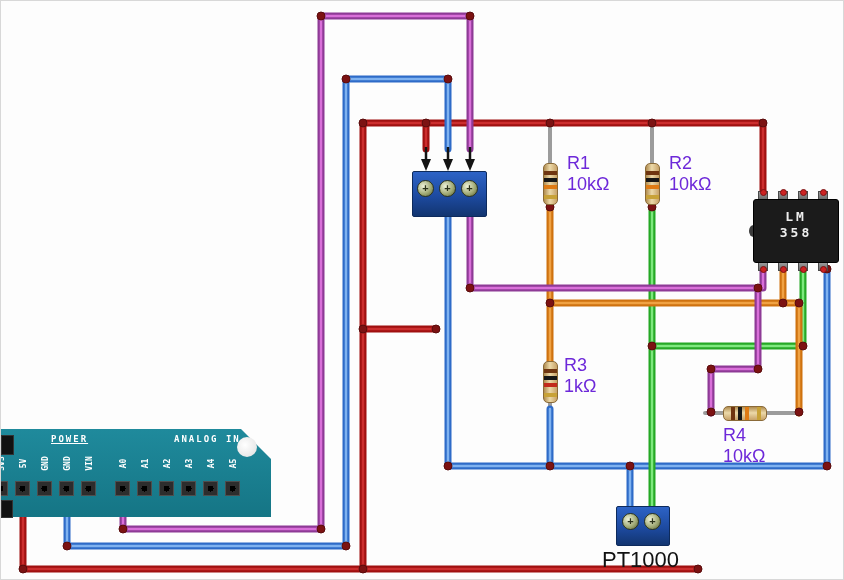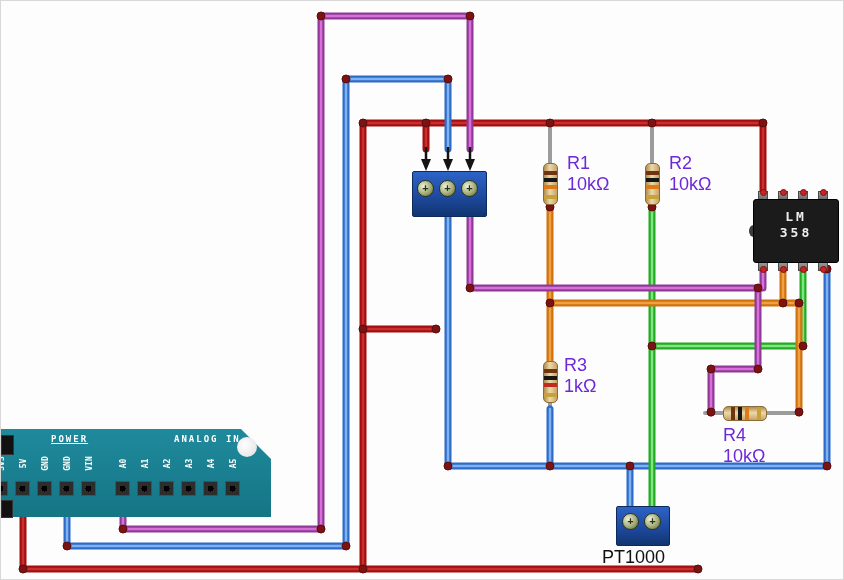--- a/index.html
+++ b/index.html
@@ -59,21 +59,21 @@
     font-family:"DejaVu Sans Mono",monospace;font-size:13px;font-weight:bold;
     letter-spacing:3px;text-align:center;line-height:16px;padding-top:9px;box-sizing:border-box;}
   .ic-notch{position:absolute;left:748px;top:224px;width:9px;height:12px;border-radius:50%;background:#3c3c3c;}
   .icpin{position:absolute;width:10px;height:9px;background:linear-gradient(180deg,#9a9a9a,#6e6e6e);
     border:1px solid #4a4a4a;box-sizing:border-box;}
   .pindot{position:absolute;width:7px;height:7px;border-radius:50%;background:#cc2222;border:1px solid #7c1212;box-sizing:border-box;}
 
   
   .part-label{position:absolute;color:#6d28d9;font-size:18px;line-height:21px;}
   .pl-line{display:block;}
-  .big-label{position:absolute;color:#111;font-size:18px;}
+  .big-label{position:absolute;color:#111;font-size:22px;}
 </style>
 </head>
 <body>
 
 <div id="canvas">
 
   <svg class="wires" width="844" height="580">
     <defs>
       <path id="net-lead" d="M549 126 V168 M549 198 V210 M651 126 V168 M651 198 V210 M549 354 V366 M549 396 V408 M704 412 H726 M764 412 H800"></path>
       <path id="net-red" d="M22 488 V568 H697 M362 568 V122 H762 V193 M425 122 V148 M362 328 H435"></path>

